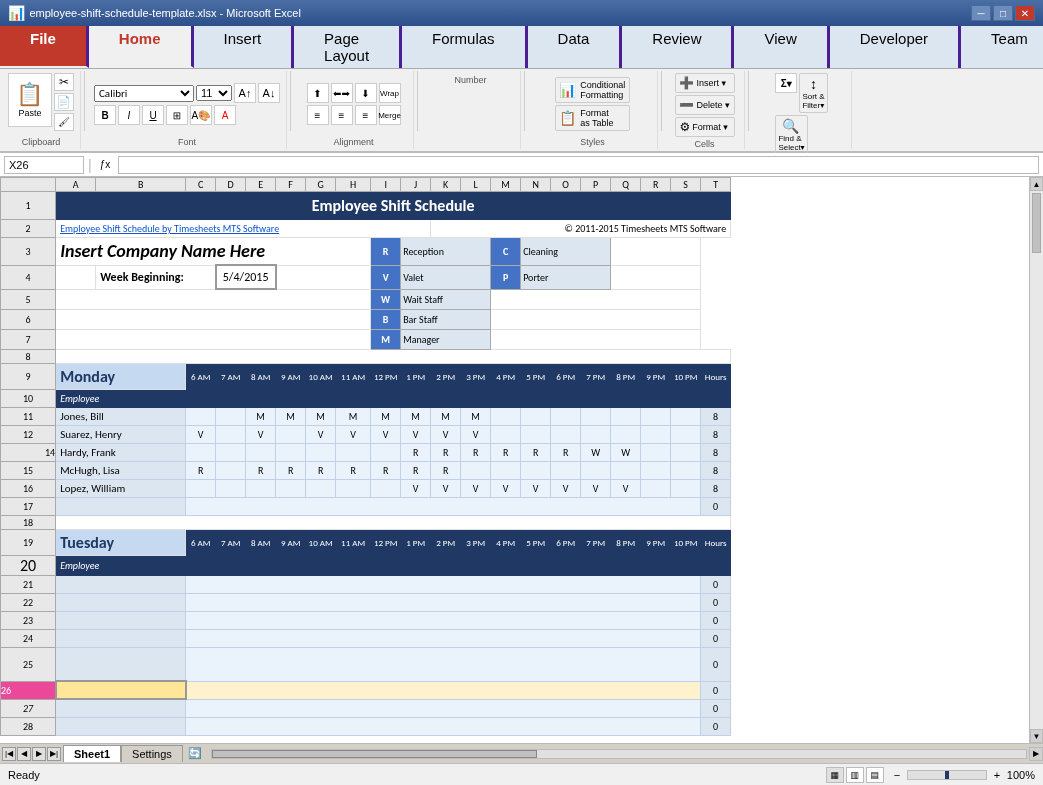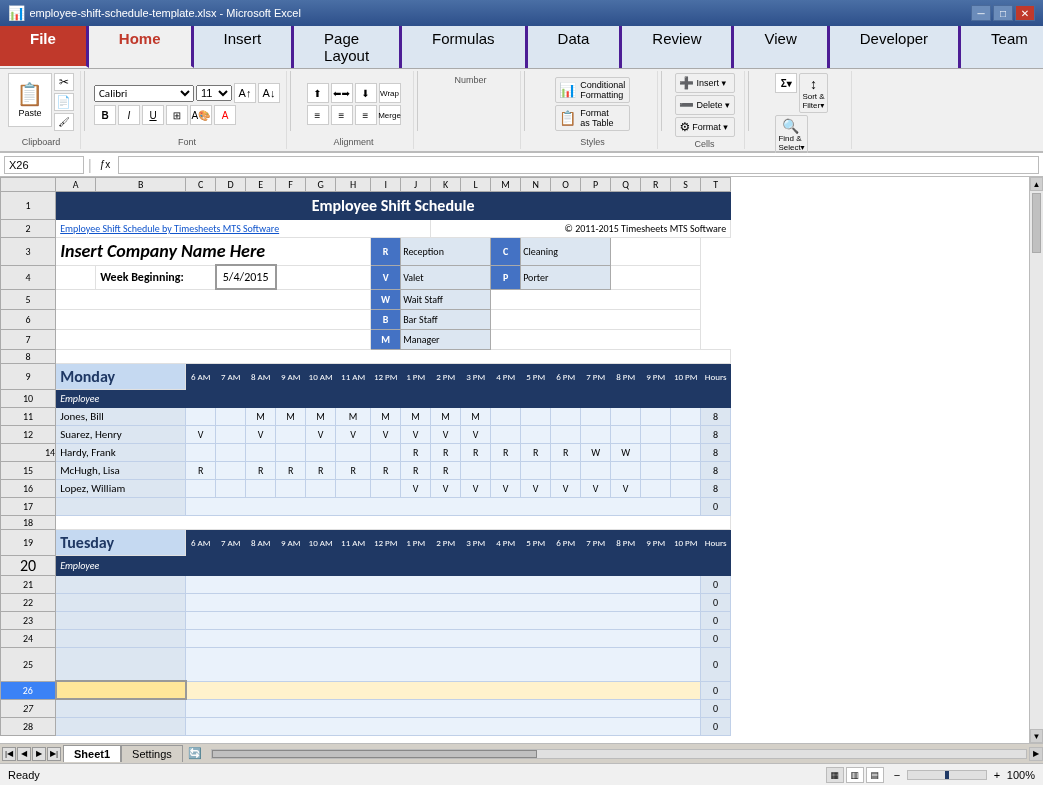--- a/index.html
+++ b/index.html
@@ -541,21 +541,21 @@
               <td style="background:#dce6f1;border:1px solid #c0d0e8;text-align:center;font-size:10px;">0</td>
             </tr>
           <tr style="height:34px;">
               <td style="background:#e8e8e8;border:1px solid #aaa;text-align:center;font-size:10px;">25</td>
               <td colspan="2" style="background:#dce6f1;border:1px solid #c0d0e8;"></td>
               <td colspan="17" style="background:#eaf2fb;border:1px solid #c0d0e8;"></td>
               <td style="background:#dce6f1;border:1px solid #c0d0e8;text-align:center;font-size:10px;">0</td>
             </tr>
 
           <tr style="height:18px;background:#fff2cc;">
-            <td style="background:#3b82f6;border:1px solid #aaa;text-align:center;font-size:10px;color:white;">26</td>
+            <td style="background:#ec4899;border:1px solid #aaa;text-align:left;font-size:10px;color:white;">26</td>
             <td colspan="2" style="background:#ffe699;border:2px solid #999;font-size:11px;"></td>
             <td colspan="17" style="background:#fff2cc;border:1px solid #c0d0e8;"></td>
             <td style="background:#dce6f1;border:1px solid #c0d0e8;text-align:center;font-size:10px;">0</td>
           </tr>
           <tr style="height:18px;">
               <td style="background:#e8e8e8;border:1px solid #aaa;text-align:center;font-size:10px;font-style:italic;">27</td>
               <td colspan="2" style="background:#dce6f1;border:1px solid #c0d0e8;"></td>
               <td colspan="17" style="background:#eaf2fb;border:1px solid #c0d0e8;"></td>
               <td style="background:#dce6f1;border:1px solid #c0d0e8;text-align:center;font-size:10px;">0</td>
             </tr>

